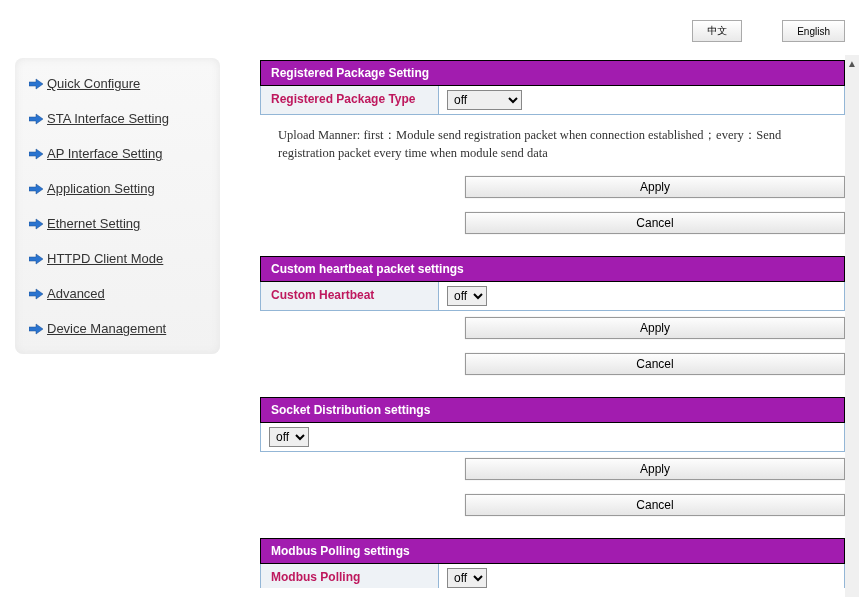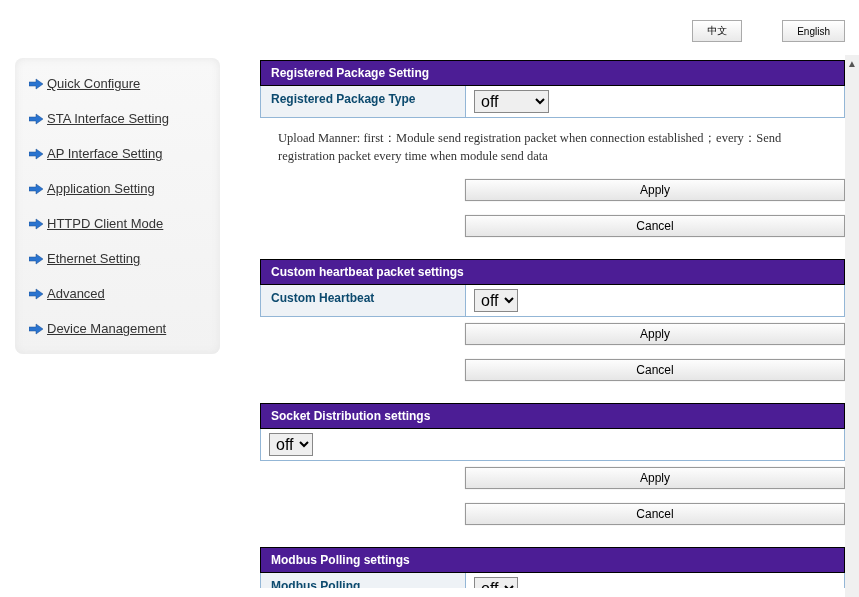--- a/index.html
+++ b/index.html
@@ -64,48 +64,48 @@
     font-size: 13px;
   }
   .main {
     flex: 1;
     padding: 12px 0 0 40px;
     overflow-y: auto;
     height: 540px;
   }
   .section { margin-bottom: 12px; }
   .section-header {
-    background: #4c1d95;
+    background: #a21caf;
     color: #fff;
     font-weight: bold;
     font-size: 12px;
     padding: 5px 10px;
     border: 1px solid #000;
   }
   .row {
     display: flex;
     border: 1px solid #93b6d6;
     border-top: none;
   }
   .row-label {
-    width: 205px;
+    width: 178px;
     background: #eef2f6;
-    color: #0c4a6e;
+    color: #be185d;
     font-weight: bold;
     font-size: 12px;
     padding: 6px 10px;
     border-right: 1px solid #93b6d6;
   }
   .row-val {
     flex: 1;
     padding: 4px 8px;
     background: #fff;
   }
   .row-val select {
-    font-size: 16px;
+    font-size: 12px;
     padding: 1px 2px;
     border: 1px solid #888;
     background: #efefef;
   }
   .note {
     font-size: 12.5px;
     color: #333;
     padding: 12px 18px 8px 18px;
     line-height: 1.4;
     font-family: Georgia, serif;
@@ -174,27 +174,27 @@
     <div class="nav-item">
       <svg class="arrow-icon" viewBox="0 0 14 12">
           <path d="M0 4 H7 V1 L14 6 L7 11 V8 H0 Z" fill="#2a74d0" stroke="#1a4f90" stroke-width="0.5"></path>
         </svg>
       <span class="nav-label">Application Setting</span>
     </div>
     <div class="nav-item">
       <svg class="arrow-icon" viewBox="0 0 14 12">
           <path d="M0 4 H7 V1 L14 6 L7 11 V8 H0 Z" fill="#2a74d0" stroke="#1a4f90" stroke-width="0.5"></path>
         </svg>
+      <span class="nav-label">Ethernet Setting</span>
+    </div>
+    <div class="nav-item">
+      <svg class="arrow-icon" viewBox="0 0 14 12">
+          <path d="M0 4 H7 V1 L14 6 L7 11 V8 H0 Z" fill="#2a74d0" stroke="#1a4f90" stroke-width="0.5"></path>
+        </svg>
       <span class="nav-label">HTTPD Client Mode</span>
-    </div>
-    <div class="nav-item">
-      <svg class="arrow-icon" viewBox="0 0 14 12">
-          <path d="M0 4 H7 V1 L14 6 L7 11 V8 H0 Z" fill="#2a74d0" stroke="#1a4f90" stroke-width="0.5"></path>
-        </svg>
-      <span class="nav-label">Ethernet Setting</span>
     </div>
     <div class="nav-item">
       <svg class="arrow-icon" viewBox="0 0 14 12">
           <path d="M0 4 H7 V1 L14 6 L7 11 V8 H0 Z" fill="#2a74d0" stroke="#1a4f90" stroke-width="0.5"></path>
         </svg>
       <span class="nav-label">Advanced</span>
     </div>
     <div class="nav-item">
       <svg class="arrow-icon" viewBox="0 0 14 12">
           <path d="M0 4 H7 V1 L14 6 L7 11 V8 H0 Z" fill="#2a74d0" stroke="#1a4f90" stroke-width="0.5"></path>

